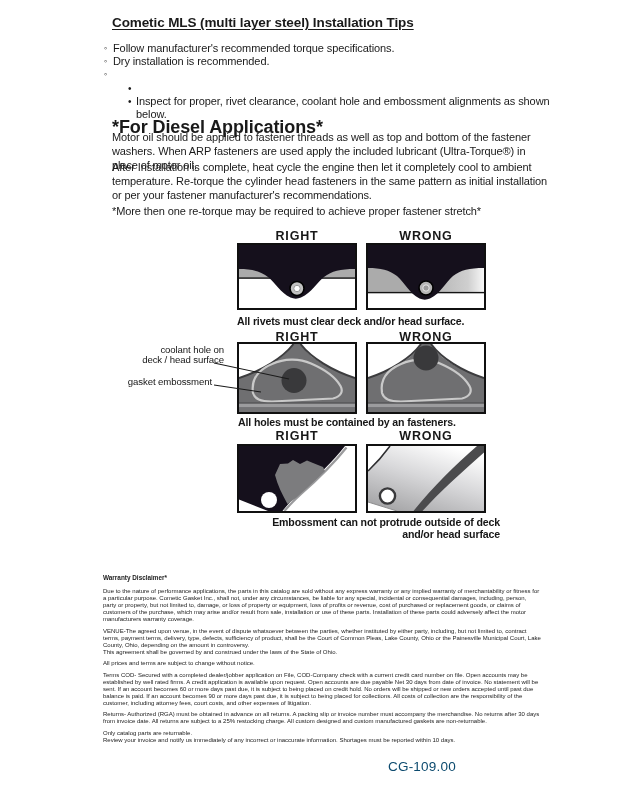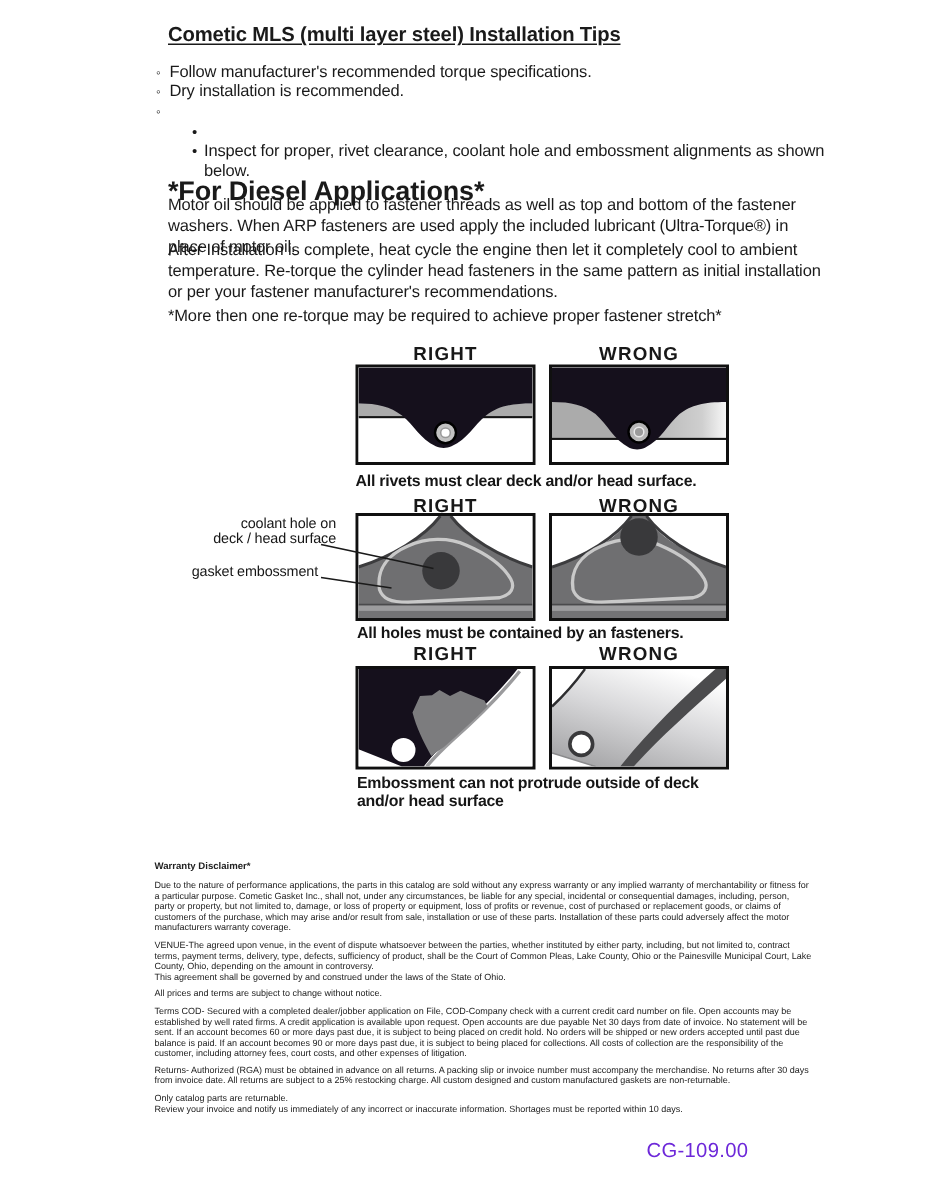--- a/index.html
+++ b/index.html
@@ -26,21 +26,21 @@
   
   .figlabel{width:120px;text-align:center;font-size:12.5px;font-weight:700;letter-spacing:0.8px;color:#181818;}
   .panel{width:120px;border:2px solid #101010;background:#fff;box-sizing:border-box;font-size:0;}
   .caption{font-size:10.6px;font-weight:700;letter-spacing:-0.15px;color:#161616;}
   .callout{width:112px;text-align:right;font-size:9.6px;line-height:10.2px;color:#161616;}
   
   .disclaimer{left:103px;top:574px;width:438px;font-size:6px;line-height:7px;color:#222;letter-spacing:0;}
   .disclaimer .dh{font-weight:700;font-size:6.4px;margin:0 0 7px 0;}
   .disclaimer p{margin:0 0 4.5px 0;}
   .disclaimer p.tight{margin:0;}
-  .pagenum{left:388px;top:759px;font-size:13.5px;letter-spacing:0.2px;color:#6d28d9;margin-left:43px;}
+  .pagenum{left:388px;top:759px;font-size:13.5px;letter-spacing:0.2px;color:#0c4a6e;}
   svg{display:block;}
 </style>
 </head>
 <body>
 
 <div class="abs title">Cometic MLS (multi layer steel) Installation Tips</div>
 
 <div class="abs bullets">
   <div class="b-row">
     <span class="mk">◦</span>
@@ -168,21 +168,21 @@
     </defs>
     <rect x="0" y="0" width="116" height="65" fill="#ffffff"></rect>
     <path d="M22,0 H116 V65 H29 L0,56 V25 C8,17.5 15.5,9 22,0 Z" fill="url(#g3w)"></path>
     <path d="M22,0 C15.5,9 8,17.5 0,25" fill="none" stroke="#2e2e30" stroke-width="1.6"></path>
     <path d="M109,0 H116 V6.5 C93,27 70,47.5 54.5,65 L45.5,65 C64,41.5 87,19.5 109,0 Z" fill="#4b4b4d"></path>
     <path d="M0,56 L29,65 H0 Z" fill="#ffffff"></path>
     <line x1="0" y1="56" x2="29" y2="65" stroke="#8a8a8c" stroke-width="1"></line>
     <circle cx="19.5" cy="50" r="7.6" fill="#ffffff" stroke="#39393b" stroke-width="2.4"></circle>
   </svg>
 </div>
-<div class="abs caption" style="left:238px;top:516px;width:262px;">Embossment can not protrude outside of deck and/or head surface</div>
+<div class="abs caption" style="left:238px;top:516px;width:262px;text-align:right;">Embossment can not protrude outside of deck and/or head surface</div>
 
 <div class="abs disclaimer">
   <div class="dh">Warranty Disclaimer*</div>
   <p>Due to the nature of performance applications, the parts in this catalog are sold without any express warranty or any implied warranty of merchantability or fitness for a particular purpose.  Cometic Gasket Inc., shall not, under any circumstances, be liable for any special, incidental or consequential damages, including, person, party or property, but not limited to, damage, or loss of property or equipment, loss of profits or revenue, cost of purchased or replacement goods, or claims of customers of the purchase, which may arise and/or result from sale, installation or use of these parts.  Installation of these parts could adversely affect the motor manufacturers warranty coverage.</p>
   <p class="tight">VENUE-The agreed upon venue, in the event of dispute whatsoever between the parties, whether instituted by either party, including, but not limited to, contract terms, payment terms, delivery, type, defects, sufficiency of product, shall be the Court of Common Pleas, Lake County, Ohio or the Painesville Municipal Court, Lake County, Ohio, depending on the amount in controversy.</p>
   <p>This agreement shall be governed by and construed under the laws of the State of Ohio.</p>
   <p>All prices and terms are subject to change without notice.</p>
   <p>Terms COD- Secured with a completed dealer/jobber application on File, COD-Company check with a current credit card number on file.  Open accounts may be established by well rated firms.  A credit application is available upon request.  Open accounts are due payable Net 30 days from date of invoice.  No statement will be sent.  If an account becomes 60 or more days past due, it is subject to being placed on credit hold.  No orders will be shipped or new orders accepted until past due balance is paid.  If an account becomes 90 or more days past due, it is subject to being placed for collections.  All costs of collection are the responsibility of the customer, including attorney fees, court costs, and other expenses of litigation.</p>
   <p>Returns- Authorized (RGA) must be obtained in advance on all returns.  A packing slip or invoice number must accompany the merchandise.  No returns after 30 days from invoice date.  All returns are subject to a 25% restocking charge.  All custom designed and custom manufactured gaskets are non-returnable.</p>
   <p class="tight">Only catalog parts are returnable.</p>

